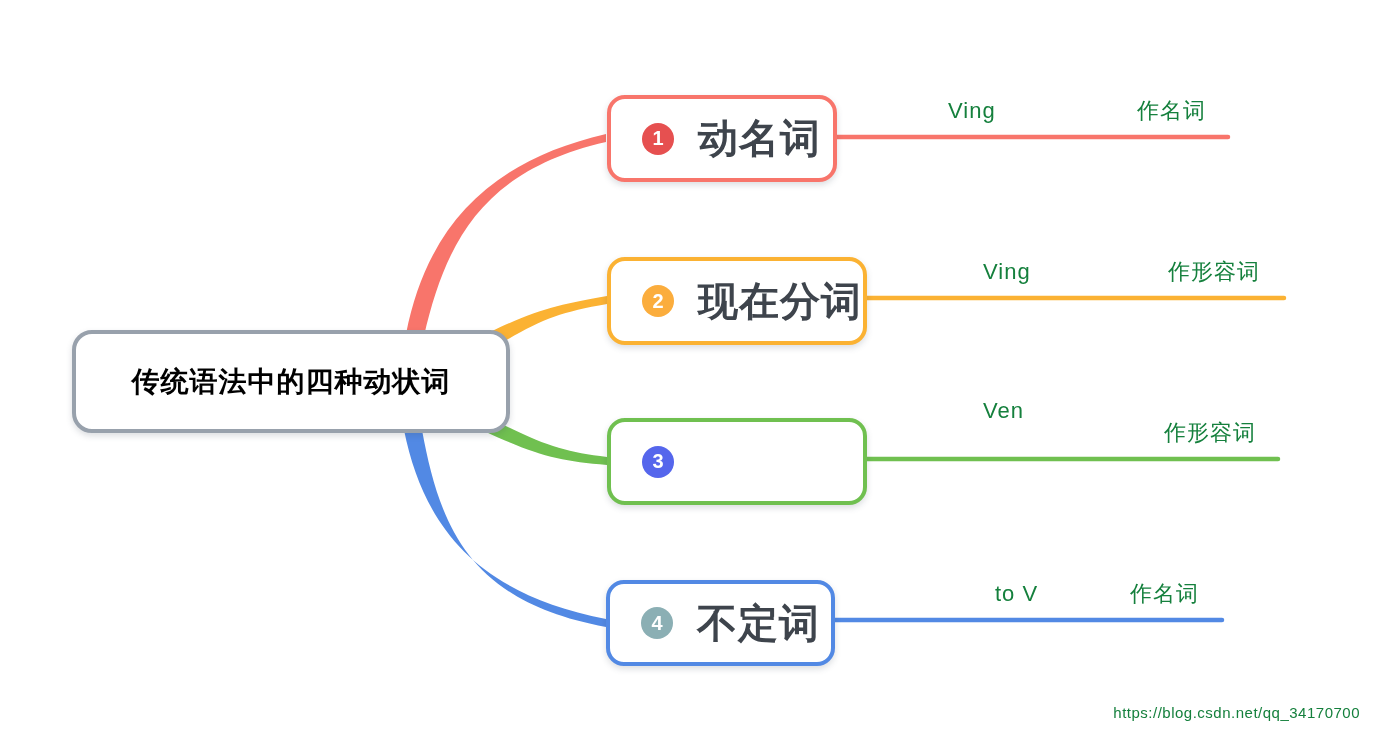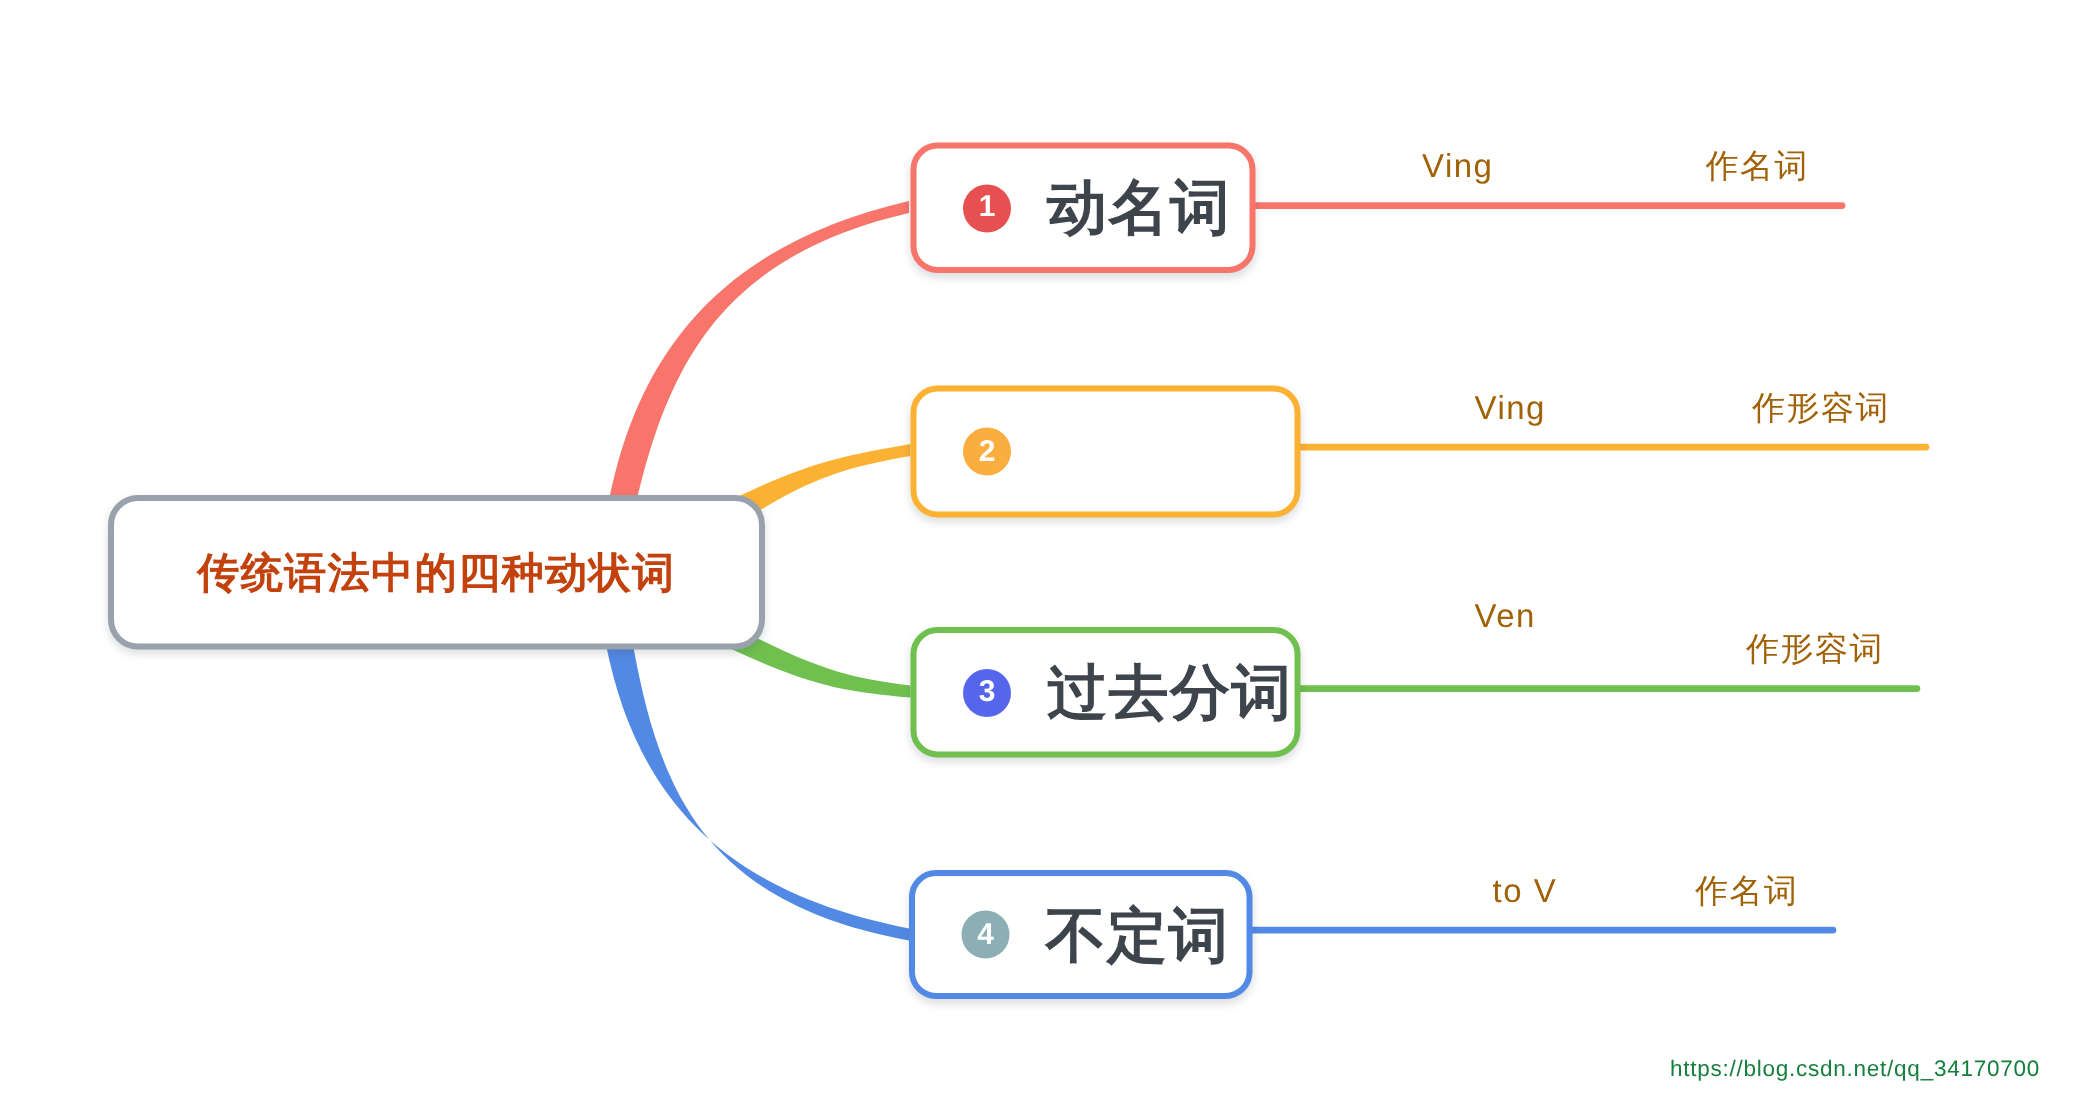--- a/index.html
+++ b/index.html
@@ -11,37 +11,37 @@
   .node{
     position:absolute;z-index:2;box-sizing:border-box;background:#ffffff;
     border:4px solid #ccc;border-radius:18px;display:flex;align-items:center;
     box-shadow:0 3px 6px rgba(60,70,90,0.18);
   }
   .root-node{
     left:72px;top:330px;width:438px;height:103px;justify-content:center;
     border-radius:20px;
   }
   .root-label{
-    font-size:28px;font-weight:700;color:#c2410c;letter-spacing:1px;white-space:nowrap;
+    font-size:28px;font-weight:700;color:#000000;letter-spacing:1px;white-space:nowrap;
   }
   .branch-node{padding-left:31px;}
   .branch-node .badge{
     width:32px;height:32px;border-radius:50%;flex:0 0 32px;
     display:flex;align-items:center;justify-content:center;
     color:#ffffff;font-size:20px;font-weight:700;margin-right:24px;
   }
   .branch-node .node-label{
     font-size:40px;font-weight:700;color:#3E444C;letter-spacing:1px;white-space:nowrap;
   }
   .node-1{left:607px;top:95px;width:230px;height:87px;}
   .node-2{left:607px;top:257px;width:260px;height:88px;}
   .node-3{left:607px;top:418px;width:260px;height:87px;}
   .node-4{left:606px;top:580px;width:229px;height:86px;}
   .leaf-label{
-    position:absolute;z-index:2;font-size:22px;line-height:27px;color:#a16207;
+    position:absolute;z-index:2;font-size:22px;line-height:27px;color:#15803d;
     white-space:nowrap;letter-spacing:1px;
   }
   .watermark{
     position:absolute;right:22px;top:704px;z-index:3;
     font-size:15px;color:#15803d;letter-spacing:0.5px;
   }
 </style>
 </head>
 <body>
 
@@ -66,27 +66,27 @@
 
   <div class="node branch-node node-1" style="border-color: rgb(248, 117, 107);">
     <span class="badge" style="background-color: rgb(230, 80, 80);">1</span>
     <span class="node-label">动名词</span>
   </div>
   <span class="leaf-label" style="left:948px;top:97px;">Ving</span>
   <span class="leaf-label" style="left:1137px;top:97px;">作名词</span>
 
   <div class="node branch-node node-2" style="border-color: rgb(251, 178, 51);">
     <span class="badge" style="background-color: rgb(251, 173, 61);">2</span>
+    <span class="node-label">现在分词</span>
   </div>
   <span class="leaf-label" style="left:983px;top:258px;">Ving</span>
   <span class="leaf-label" style="left:1168px;top:258px;">作形容词</span>
 
   <div class="node branch-node node-3" style="border-color: rgb(112, 192, 80);">
     <span class="badge" style="background-color: rgb(85, 102, 236);">3</span>
-    <span class="node-label">过去分词</span>
   </div>
   <span class="leaf-label" style="left:983px;top:397px;">Ven</span>
   <span class="leaf-label" style="left:1164px;top:419px;">作形容词</span>
 
   <div class="node branch-node node-4" style="border-color: rgb(82, 137, 228);">
     <span class="badge" style="background-color: rgb(139, 175, 180);">4</span>
     <span class="node-label">不定词</span>
   </div>
   <span class="leaf-label" style="left:995px;top:580px;">to V</span>
   <span class="leaf-label" style="left:1130px;top:580px;">作名词</span>

